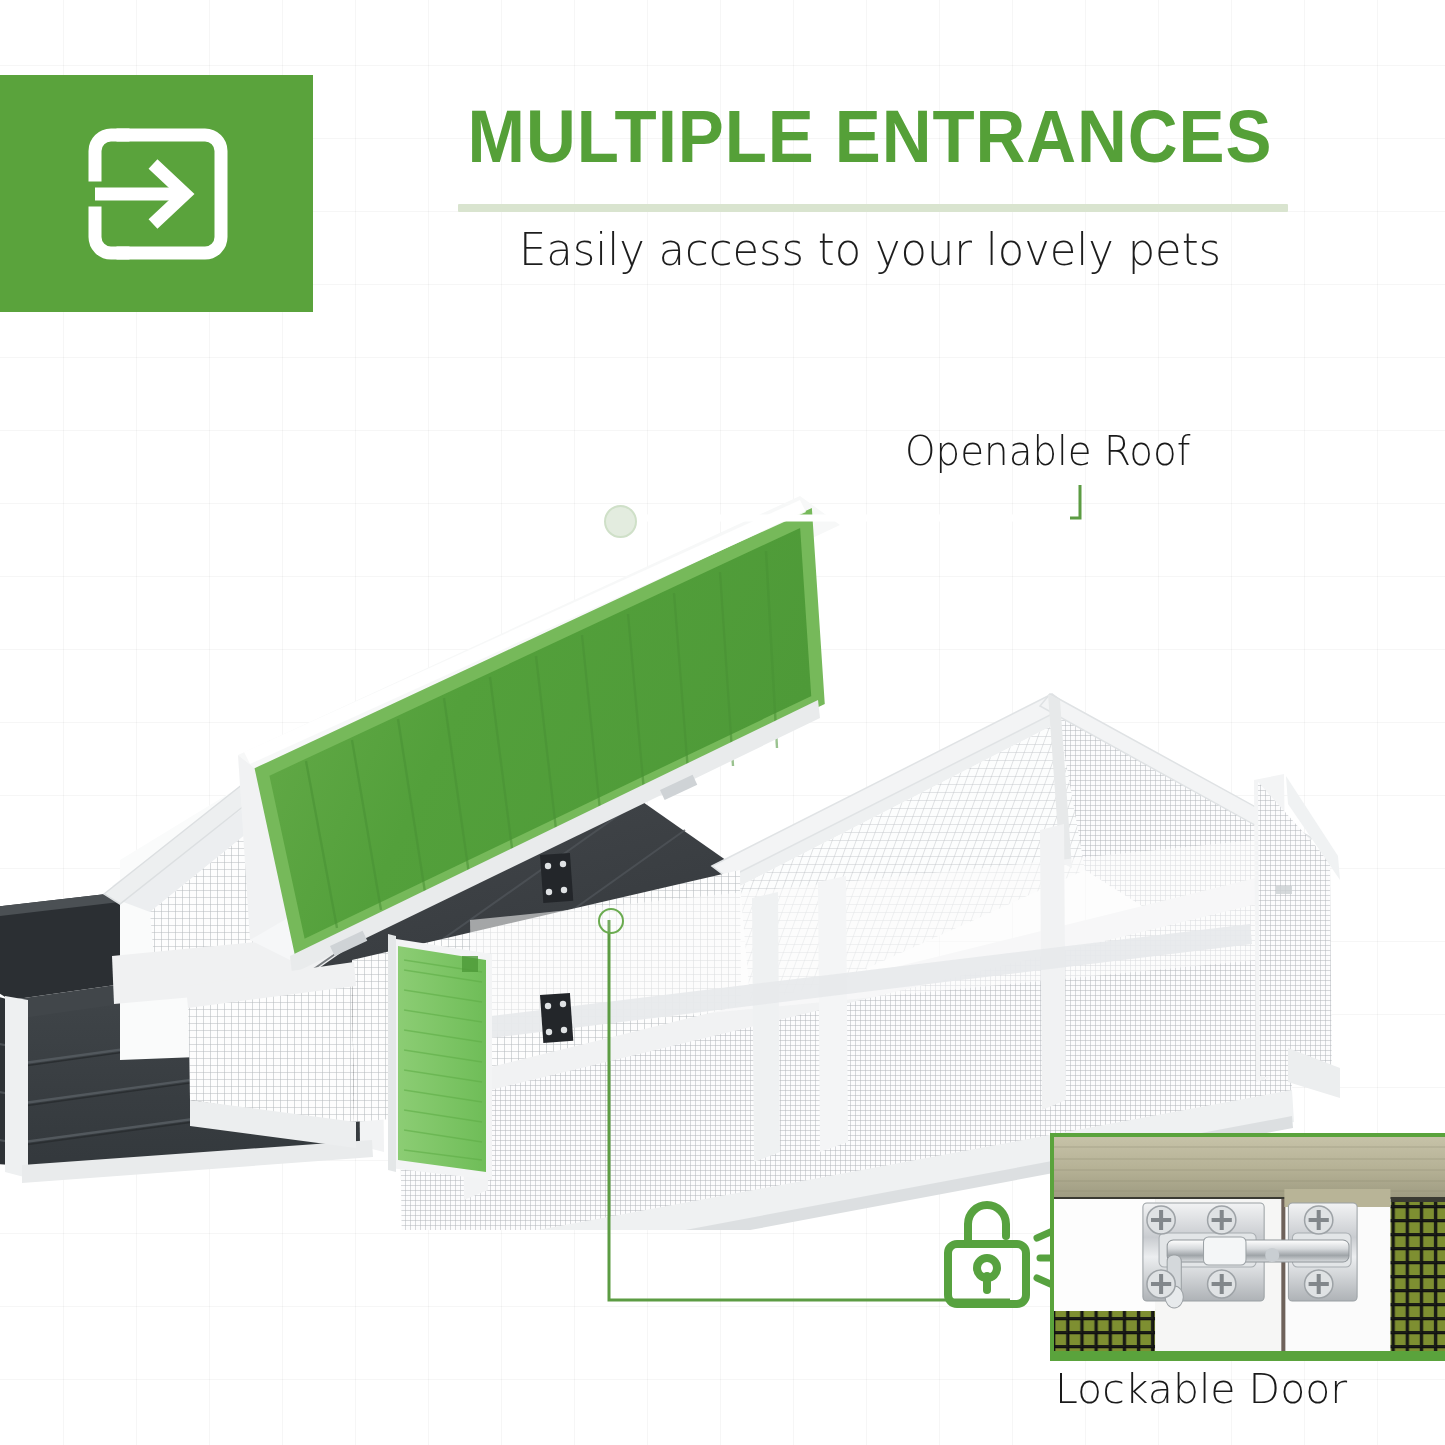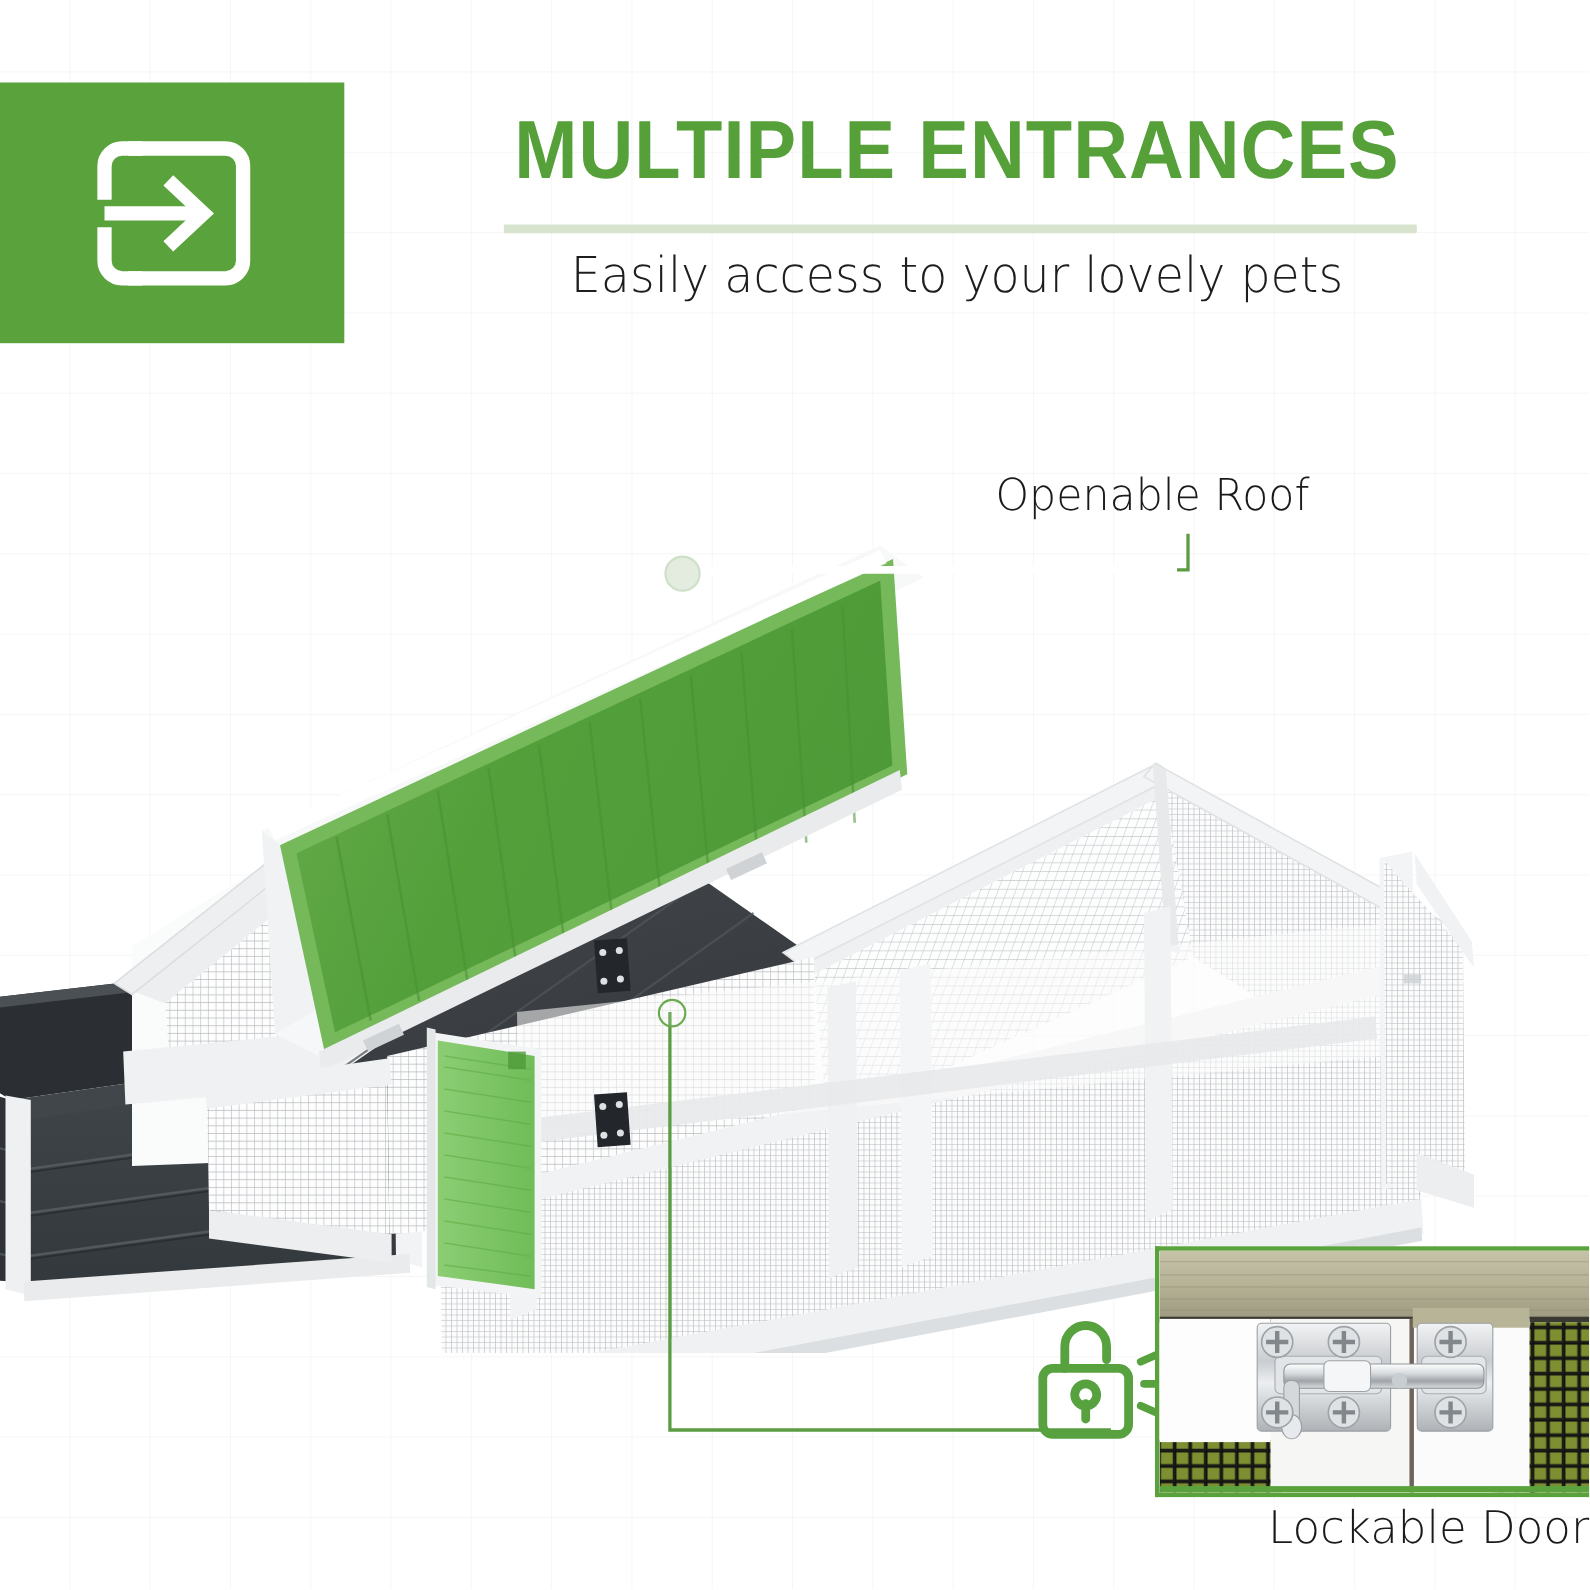--- a/index.html
+++ b/index.html
@@ -68,21 +68,21 @@
   }
   #lock-icon{position:absolute;left:938px;top:1186px;width:128px;height:128px;}
 
   #inset-frame{
     position:absolute;left:1050px;top:1133px;width:395px;height:228px;
     border:4px solid #5aa33c;border-right:none;overflow:hidden;background:#ffffff;
     box-sizing:border-box;
   }
   #inset-label{
     position:absolute;left:1055px;top:1364px;width:390px;
-    text-align:right;
+    text-align:left;
     font-family:"DejaVu Sans",sans-serif;
     font-size:41px;line-height:50px;font-weight:300;color:#1a1a1a;
     white-space:nowrap;
   }
 
   
   #product{position:absolute;left:0;top:400px;width:1445px;height:830px;}
 </style>
 </head>
 <body>

